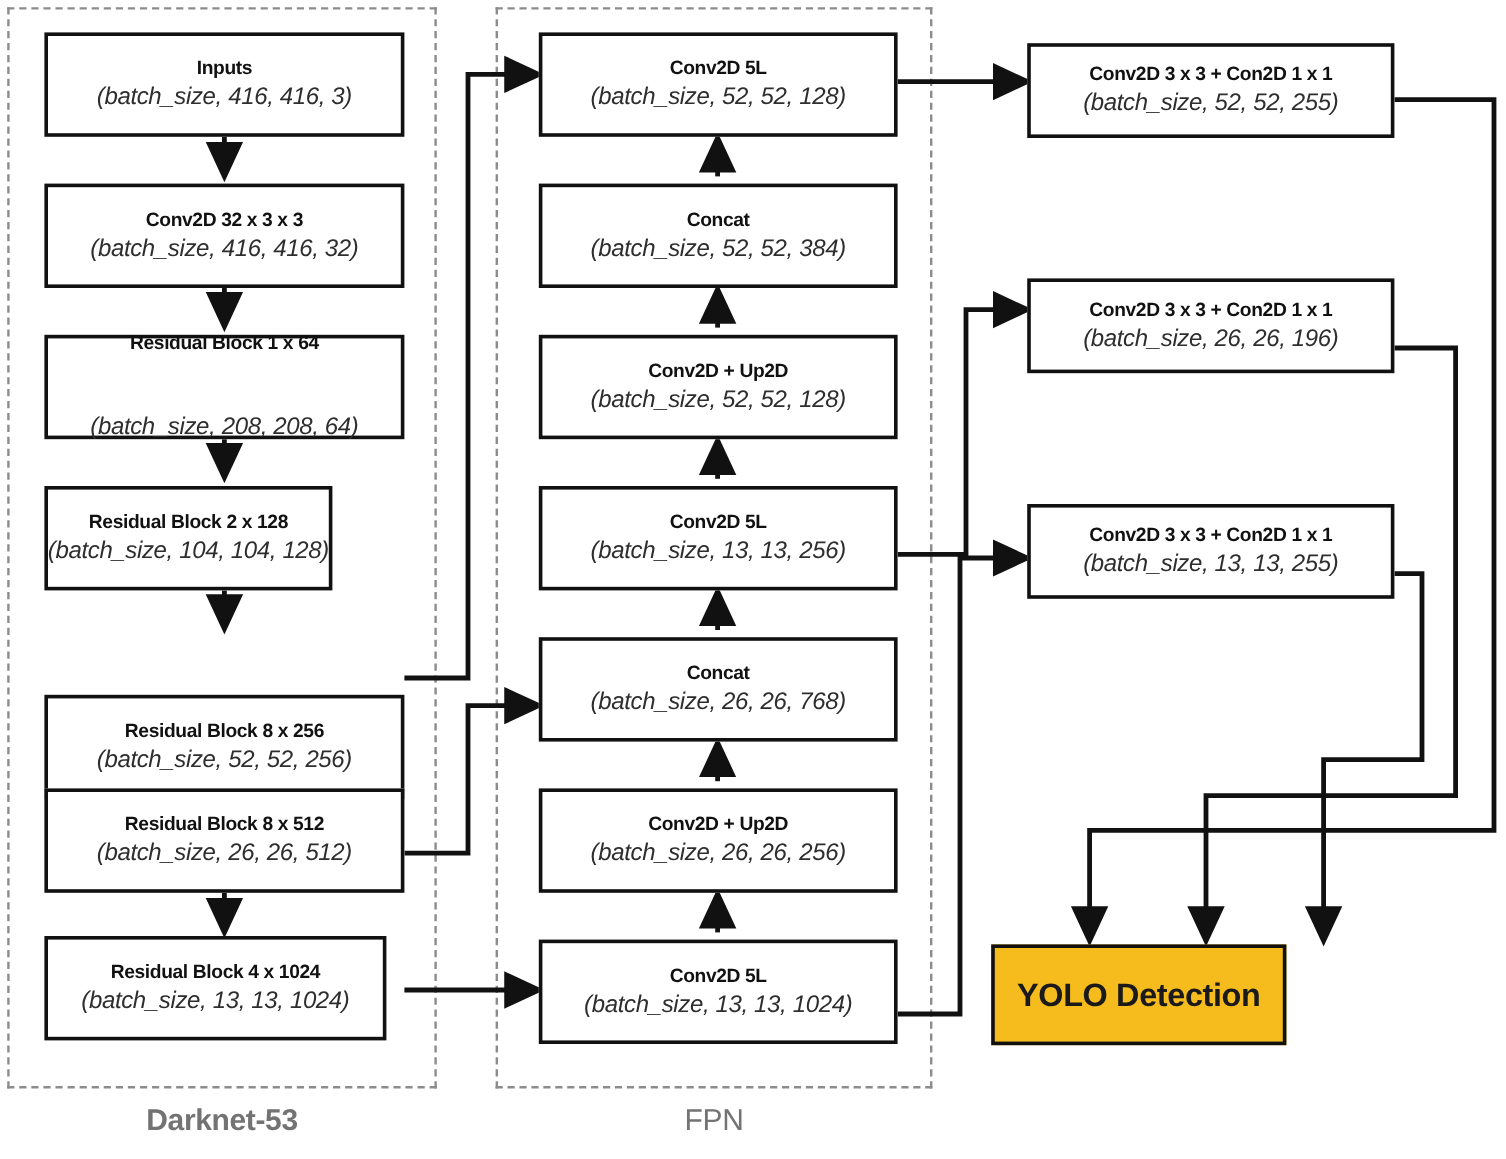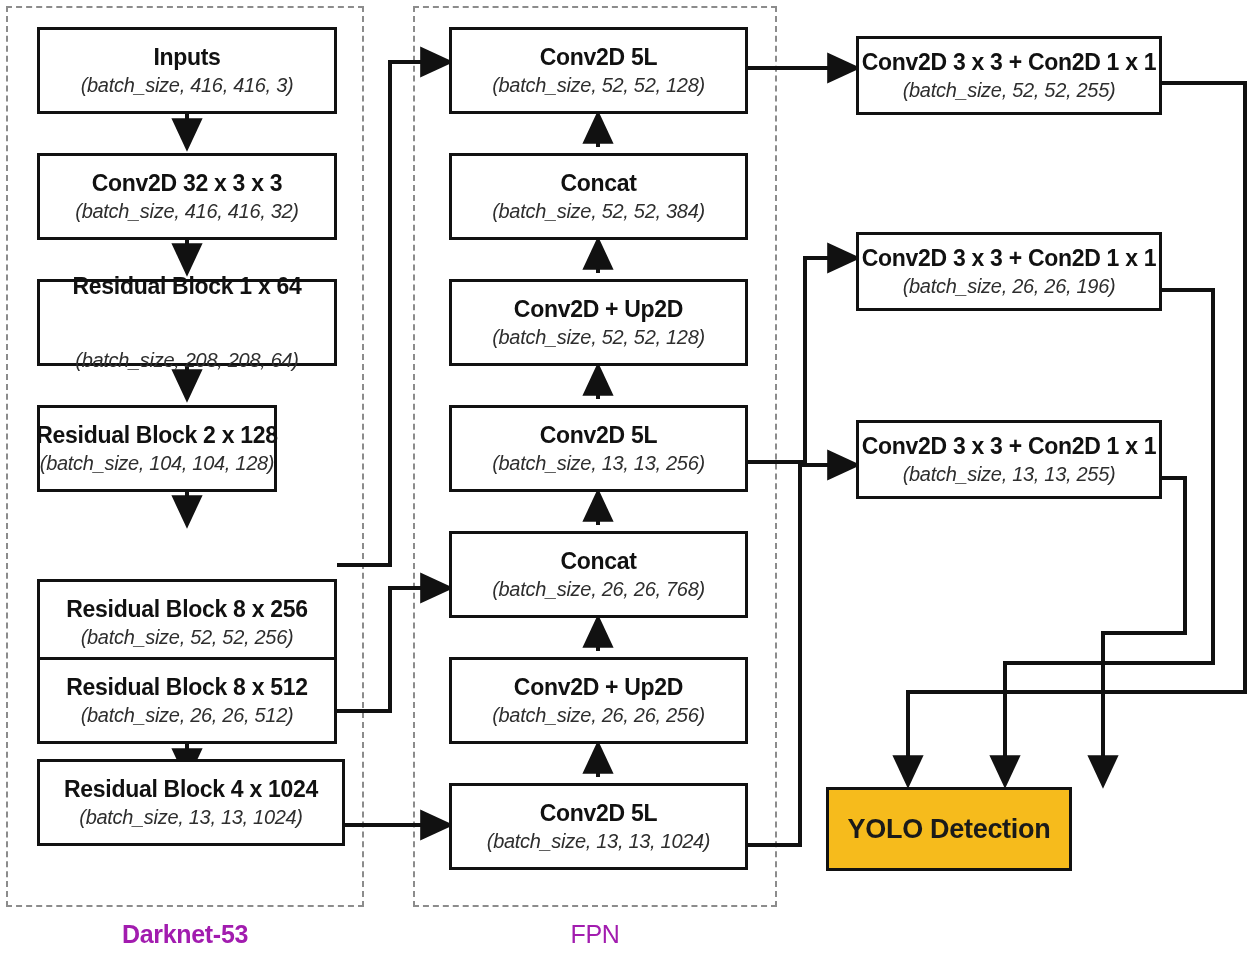--- a/index.html
+++ b/index.html
@@ -26,42 +26,42 @@
     pointer-events: none;
   }
   .group-frame {
     position: absolute;
     border: 2px dashed #8c8c8c;
     box-sizing: border-box;
   }
   .group-label {
     position: absolute;
     text-align: center;
-    color: #a21caf;
+    color: #737373;
     font-size: 25px;
     letter-spacing: -0.3px;
     white-space: nowrap;
   }
   .group-label.bold { font-weight: bold; }
   .node {
     position: absolute;
     box-sizing: border-box;
     border: 3px solid #111111;
     background: #ffffff;
     display: flex;
     flex-direction: column;
     align-items: center;
     justify-content: center;
     line-height: 1.12;
     padding: 0 4px;
   }
   .node .t1 {
     font-weight: bold;
     color: #111111;
-    font-size: 23px;
+    font-size: 16px;
     letter-spacing: -0.3px;
     white-space: nowrap;
   }
   .node .t2 {
     color: #2e2e2e;
     font-size: 20px;
     letter-spacing: -0.3px;
     white-space: nowrap;
     margin-top: 3px;
     font-style: italic;
@@ -154,21 +154,21 @@
   <div class="node" style="left:37px; top:531px; width:300px; height:87px;margin-top:48px;">
     <span class="t1">Residual Block 8 x 256</span>
     <span class="t2">(batch_size, 52, 52, 256)</span>
   </div>
 
   <div class="node" style="left:37px; top:657px; width:300px; height:87px;">
     <span class="t1">Residual Block 8 x 512</span>
     <span class="t2">(batch_size, 26, 26, 512)</span>
   </div>
 
-  <div class="node" style="left:37px; top:759px; width:308px; height:87px;justify-content:center;">
+  <div class="node" style="left:37px; top:780px; width:285px; height:87px;justify-content:center;">
     <span class="t1">Residual Block 4 x 1024</span>
     <span class="t2">(batch_size, 13, 13, 1024)</span>
   </div>
 
   <div class="node" style="left:449px; top:27px; width:299px; height:87px;">
     <span class="t1">Conv2D 5L</span>
     <span class="t2">(batch_size, 52, 52, 128)</span>
   </div>
 
   <div class="node" style="left:449px; top:153px; width:299px; height:87px;">

